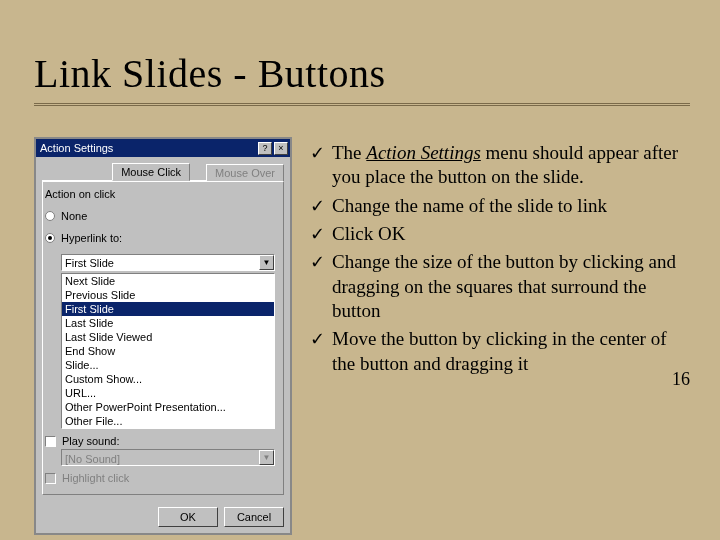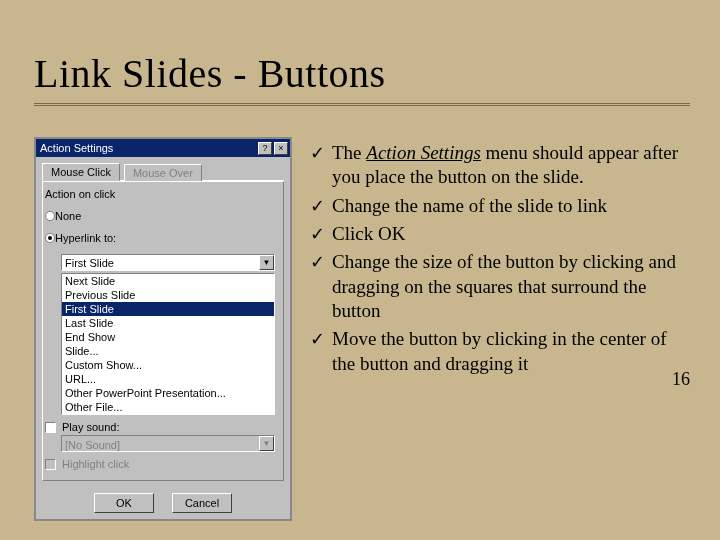--- a/index.html
+++ b/index.html
@@ -62,21 +62,22 @@
     border-bottom: 1px solid #404040;
     font-size: 9px;
     line-height: 11px;
     text-align: center;
     color: #000;
   }
   .tabs {
     display: flex;
     border-bottom: 1px solid #fff;
     margin: 6px 6px 0 6px;
-    gap: 4px;
+    gap: 16px;
+    justify-content: flex-end;
   }
   .tab {
     padding: 2px 8px 2px 8px;
     font-size: 11px;
     border-top: 1px solid #fff;
     border-left: 1px solid #fff;
     border-right: 1px solid #808080;
     background: #c0c0c0;
     position: relative;
   }
@@ -90,20 +91,21 @@
     margin: 0 6px 6px 6px;
     padding: 6px 8px 8px 2px;
   }
   .section-label {
     font-size: 11px;
     margin-bottom: 6px;
   }
   .radio-row {
     display: flex;
     align-items: center;
+    gap: 6px;
     margin: 10px 0;
   }
   .radio {
     width: 10px; height: 10px; border-radius: 50%;
     border: 1px solid #808080;
     background: #fff;
     display: inline-block;
     position: relative;
     flex-shrink: 0;
   }
@@ -165,22 +167,22 @@
     border-left: 1px solid #808080;
     border-right: 1px solid #fff;
     border-bottom: 1px solid #fff;
     display: inline-block;
     flex-shrink: 0;
   }
   .cbox.dis { background: #c0c0c0; }
   .disabled-text { color: #808080; }
   .dlg-buttons {
     display: flex;
-    justify-content: center;
-    gap: 18px;
+    justify-content: flex-end;
+    gap: 6px;
     padding: 6px;
   }
   .winbtn {
     min-width: 60px;
     height: 20px;
     font-size: 11px;
     background: #c0c0c0;
     border-top: 1px solid #fff;
     border-left: 1px solid #fff;
     border-right: 1px solid #404040;
@@ -249,20 +251,21 @@
         </div>
         <div class="dropdown">
           <span>First Slide</span>
           <span class="dd-arrow">▼</span>
         </div>
         <div class="listbox">
           <div class="opt">Next Slide</div>
           <div class="opt">Previous Slide</div>
           <div class="opt sel">First Slide</div>
           <div class="opt">Last Slide</div>
+          <div class="opt">Last Slide Viewed</div>
           <div class="opt">End Show</div>
           <div class="opt">Slide...</div>
           <div class="opt">Custom Show...</div>
           <div class="opt">URL...</div>
           <div class="opt">Other PowerPoint Presentation...</div>
           <div class="opt">Other File...</div>
         </div>
 
         <div class="checkbox-row">
           <span class="cbox"></span>

